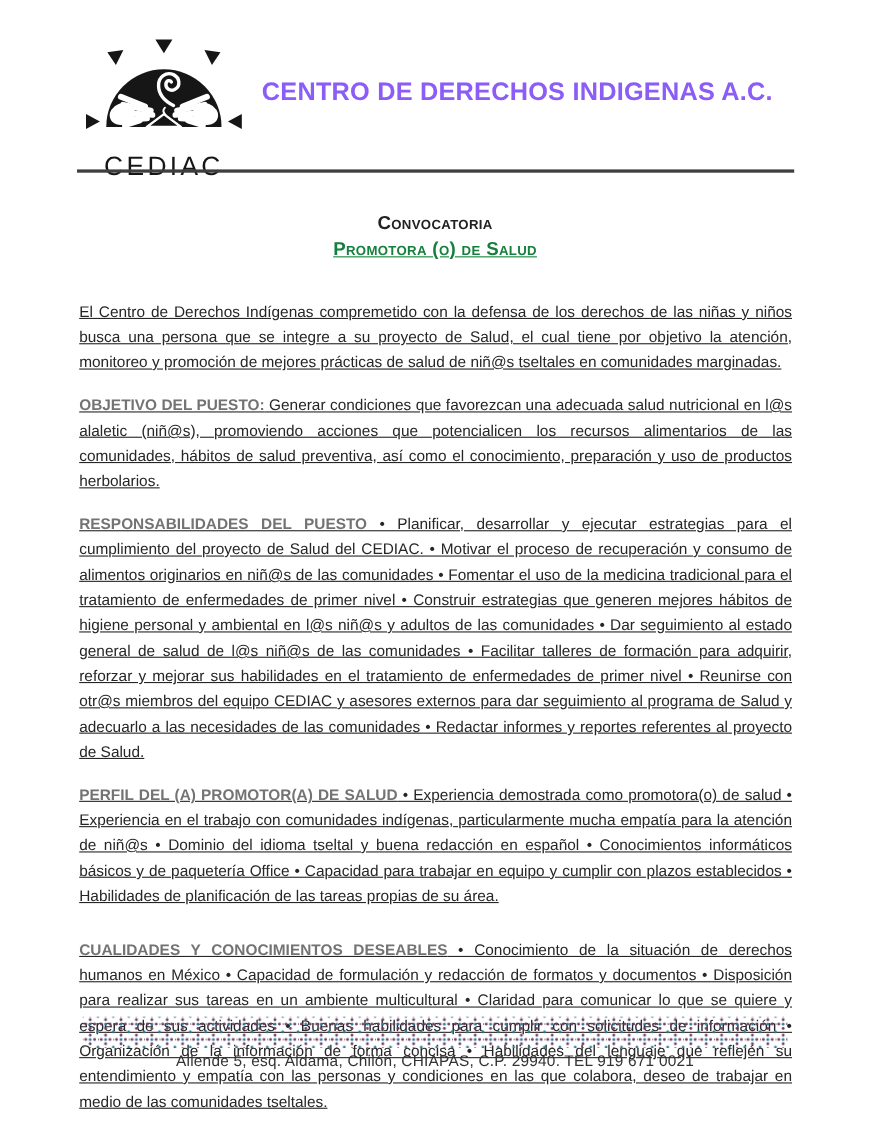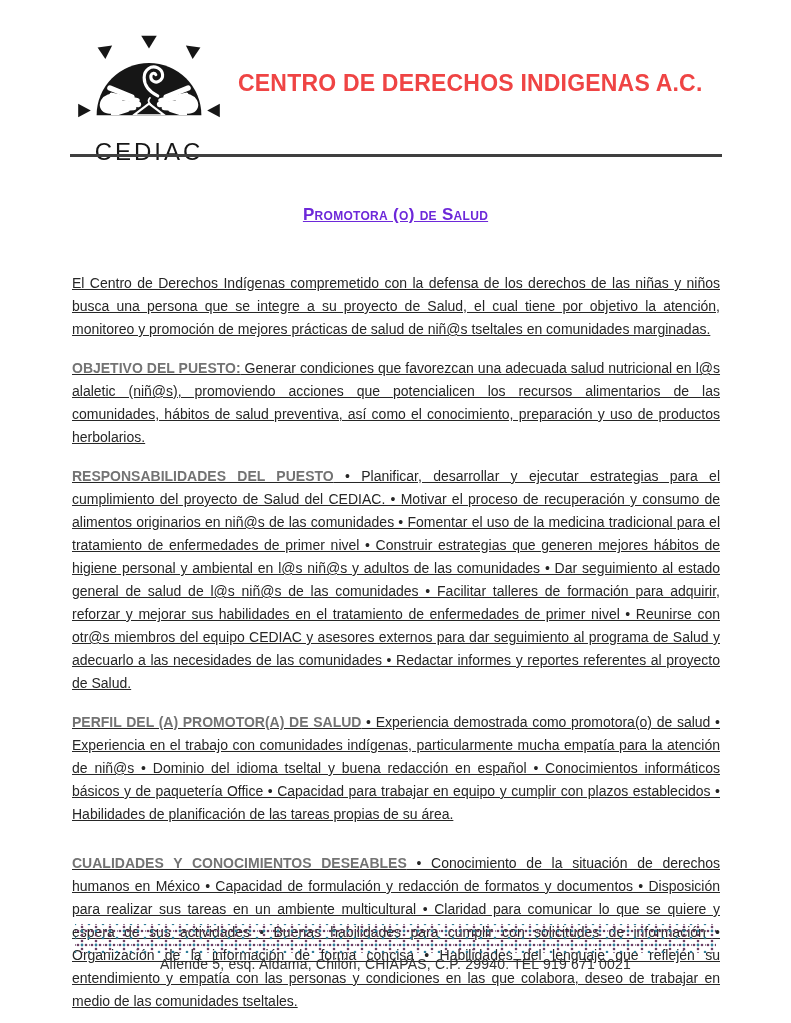--- a/index.html
+++ b/index.html
@@ -5,30 +5,30 @@
   html,body{margin:0;padding:0;background:#e8e8e8;}
   .page{
     position:relative;width:791px;height:1023px;margin:0 auto;background:#ffffff;
     font-family:"Liberation Sans", sans-serif;color:#262626;overflow:hidden;
   }
   .logo-block{position:absolute;left:76px;top:30px;width:146px;text-align:center;}
   .logo-svg{display:block;width:146px;height:97px;}
   .logo-acronym{font-size:24px;letter-spacing:3px;color:#161616;margin-top:11px;font-weight:400;}
   .org-name{
     position:absolute;left:238px;top:70px;width:500px;
-    font-size:23px;font-weight:bold;color:#ef4444;letter-spacing:0.2px;
+    font-size:23px;font-weight:bold;color:#8b5cf6;letter-spacing:0.2px;
   }
   .header-rule{position:absolute;left:70px;top:154px;width:652px;height:3px;background:#3f3f3f;}
   .doc-title{position:absolute;left:0;top:193px;width:791px;text-align:center;}
   .doc-title .line1{
     font-variant:small-caps;font-weight:bold;font-size:17px;color:#222;letter-spacing:0.3px;
   }
   .doc-title .line2{
-    font-variant:small-caps;font-weight:bold;font-size:17px;color:#6d28d9;letter-spacing:0.3px;
-    text-decoration:underline;margin-top:12px;
+    font-variant:small-caps;font-weight:bold;font-size:17px;color:#15803d;letter-spacing:0.3px;
+    text-decoration:underline;margin-top:4px;
   }
   .content{position:absolute;left:72px;top:272px;width:648px;}
   .content p{
     margin:0 0 16px 0;font-size:14px;line-height:23px;text-align:justify;color:#262626;text-decoration:underline;
   }
   .content p.gap-before{margin-top:26px;}
   .content strong{color:#737373;}
   .deco-band{position:absolute;left:75px;top:924px;width:641px;height:29px;}
   .footer-address{
     position:absolute;left:0;top:956px;width:791px;text-align:center;
@@ -78,20 +78,21 @@
       </g>
     </svg>
     <div class="logo-acronym">CEDIAC</div>
   </div>
 
   <div class="org-name">CENTRO DE DERECHOS INDIGENAS A.C.</div>
 
   <div class="header-rule"></div>
 
   <div class="doc-title">
+    <div class="line1">Convocatoria</div>
     <div class="line2">Promotora (o) de Salud</div>
   </div>
 
   <div class="content">
     <p><span>El Centro de Derechos Indígenas compremetido con la defensa de los derechos de las niñas y niños busca una persona que se integre a su proyecto de Salud, el cual tiene por objetivo la atención, monitoreo y promoción de mejores prácticas de salud de niñ@s tseltales en comunidades marginadas.</span></p>
 
     <p><strong>OBJETIVO DEL PUESTO:</strong><span> Generar condiciones que favorezcan una adecuada salud nutricional en l@s alaletic (niñ@s), promoviendo acciones que potencialicen los recursos alimentarios de las comunidades, hábitos de salud preventiva, así como el conocimiento, preparación y uso de productos herbolarios.</span></p>
 
     <p><strong>RESPONSABILIDADES DEL PUESTO</strong><span> • Planificar, desarrollar y ejecutar estrategias para el cumplimiento del proyecto de Salud del CEDIAC. • Motivar el proceso de recuperación y consumo de alimentos originarios en niñ@s de las comunidades • Fomentar el uso de la medicina tradicional para el tratamiento de enfermedades de primer nivel • Construir estrategias que generen mejores hábitos de higiene personal y ambiental en l@s niñ@s y adultos de las comunidades • Dar seguimiento al estado general de salud de l@s niñ@s de las comunidades •  Facilitar talleres de formación para adquirir, reforzar y mejorar sus habilidades en el tratamiento de enfermedades de primer nivel • Reunirse con otr@s miembros del equipo CEDIAC y asesores externos para dar seguimiento al programa de Salud y adecuarlo a las necesidades de las comunidades • Redactar informes y reportes referentes al proyecto de Salud.</span></p>
 

